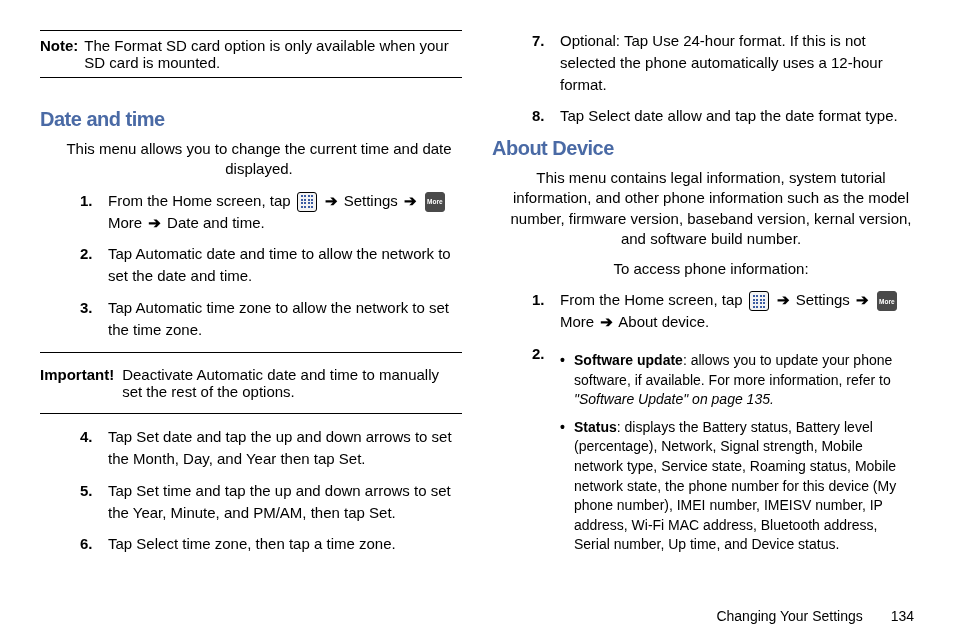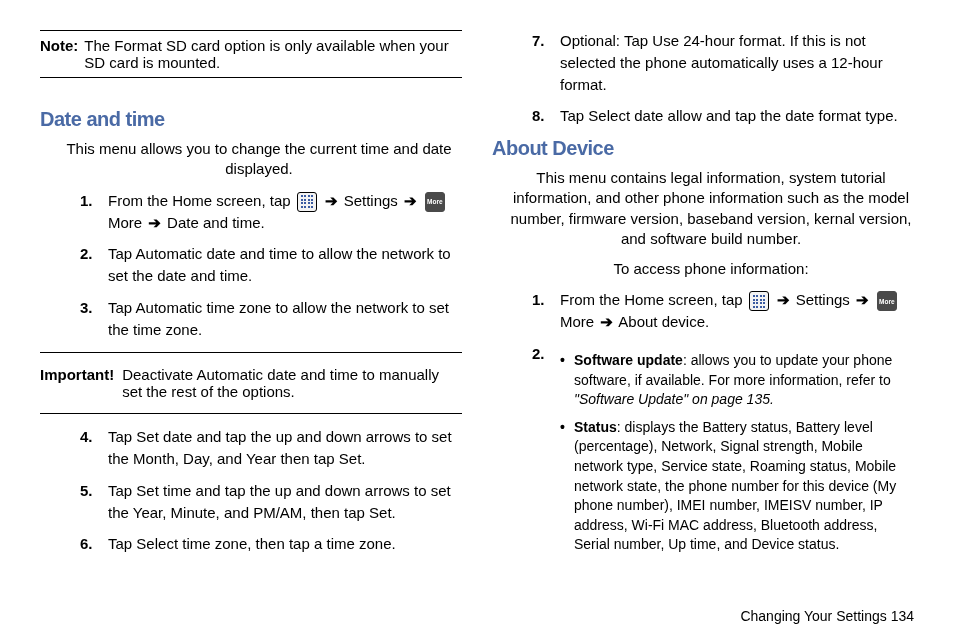--- a/index.html
+++ b/index.html
@@ -63,21 +63,21 @@
       margin: 12px 0;
       display: flex;
       gap: 8px;
     }
     .important-label { font-weight: bold; }
     .sublist { list-style: none; margin: 8px 0 0 0; }
     .sublist > li { display: flex; margin-bottom: 8px; line-height: 1.4; font-size: 14px; font-stretch: condensed; }
     .sublist .bullet { min-width: 14px; font-weight: bold; }
     .sublist .body { flex: 1; }
     .footer { position: absolute; bottom: 12px; right: 40px; font-size: 14px; }
-    .page-num { }
+    .page-num { margin-left: 24px; }
   </style>
 </head>
 <body>
 
 <div class="columns">
   <div class="col">
     <div class="note-box">
       <span class="note-label">Note:</span>
       <span class="note-text">
         <span>The </span><span class="bold">Format SD card</span><span> option is only available when your SD card is mounted.</span>

